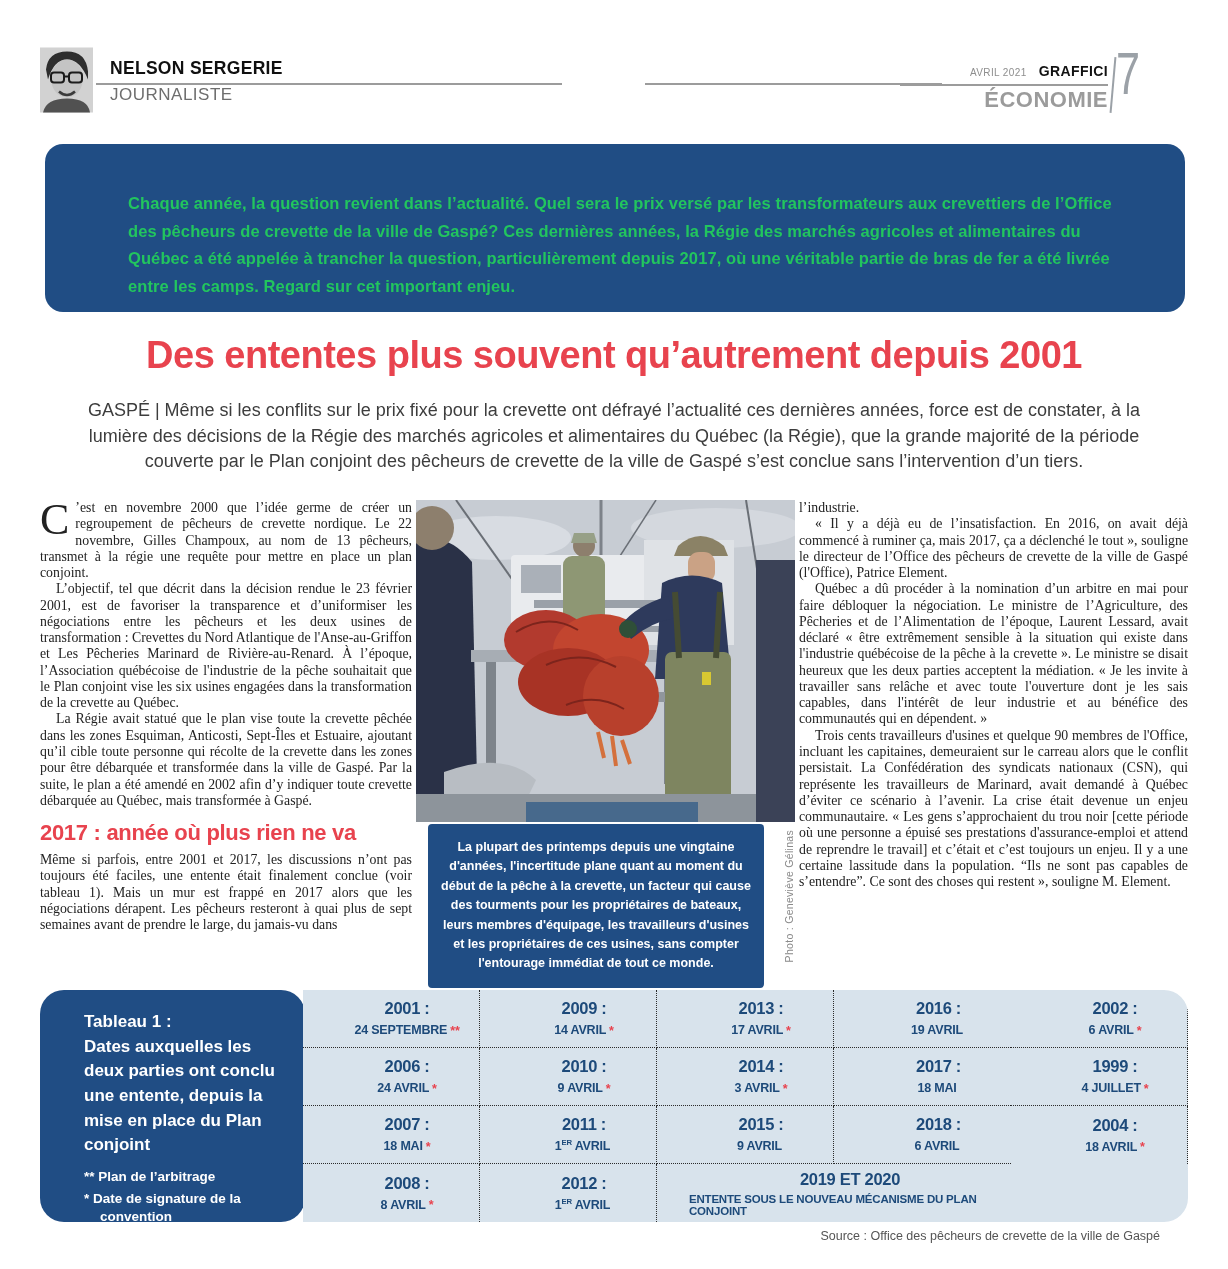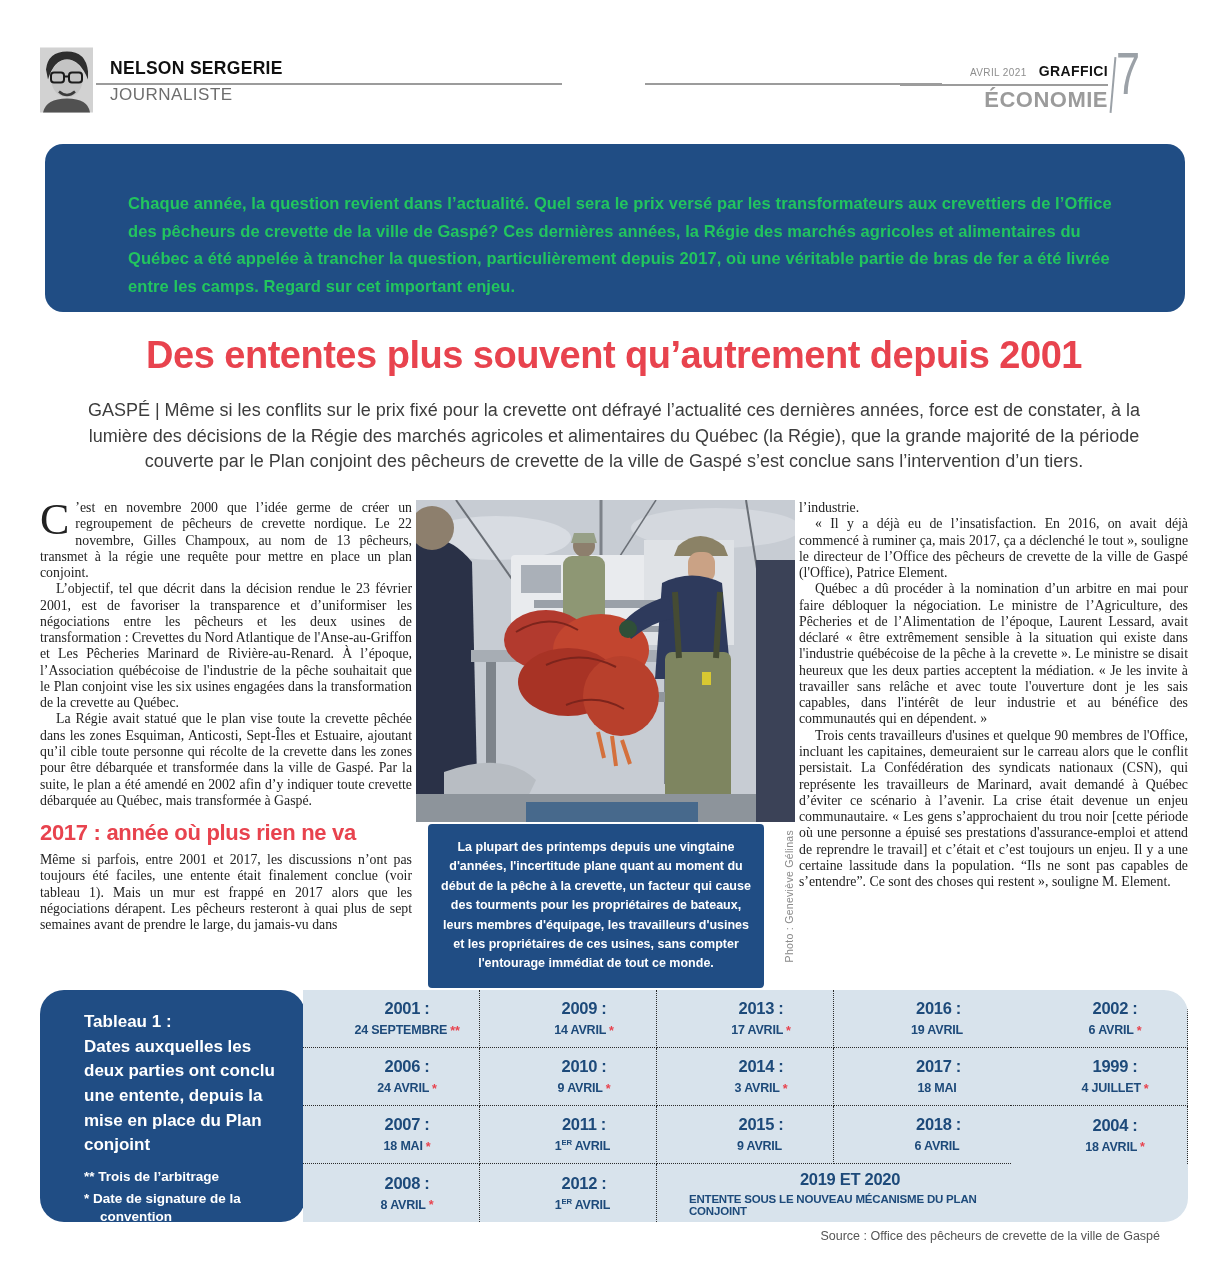--- a/index.html
+++ b/index.html
@@ -178,21 +178,21 @@
       <p class="ind">Québec a dû procéder à la nomination d’un arbitre en mai pour faire débloquer la négociation. Le ministre de l’Agriculture, des Pêcheries et de l’Alimentation de l’époque, Laurent Lessard, avait déclaré « être extrêmement sensible à la situation qui existe dans l'industrie québécoise de la pêche à la crevette ». Le ministre se disait heureux que les deux parties acceptent la médiation. « Je les invite à travailler sans relâche et avec toute l'ouverture dont je les sais capables, dans l'intérêt de leur industrie et au bénéfice des communautés qui en dépendent. »</p>
       <p class="ind">Trois cents travailleurs d'usines et quelque 90 membres de l'Office, incluant les capitaines, demeuraient sur le carreau alors que le conflit persistait. La Confédération des syndicats nationaux (CSN), qui représente les travailleurs de Marinard, avait demandé à Québec d’éviter ce scénario à l’avenir. La crise était devenue un enjeu communautaire. « Les gens s’approchaient du trou noir [cette période où une personne a épuisé ses prestations d'assurance-emploi et attend de reprendre le travail] et c’était et c’est toujours un enjeu. Il y a une certaine lassitude dans la population. “Ils ne sont pas capables de s’entendre”. Ce sont des choses qui restent », souligne M. Element.</p>
     </div>
   </div>
 
   <div class="tablewrap">
     <div class="tpanel">
       <div class="tpanel-title">Tableau 1 :</div>
       <div class="tpanel-desc">Dates auxquelles les deux parties ont conclu une entente, depuis la mise en place du Plan conjoint</div>
       <div class="tfootnotes">
-        <div class="tfn">** Trois de l’arbitrage</div>
+        <div class="tfn">** Plan de l’arbitrage</div>
         <div class="tfn">* Date de signature de la convention</div>
       </div>
     </div>
     <div class="tgrid">
 
       <div class="cell br bb">
         <div class="cell-year">2001 :</div>
         <div class="cell-date"><span>24 SEPTEMBRE</span><sup></sup><span></span><span class="star">**</span></div>
       </div>
       <div class="cell br bb">

